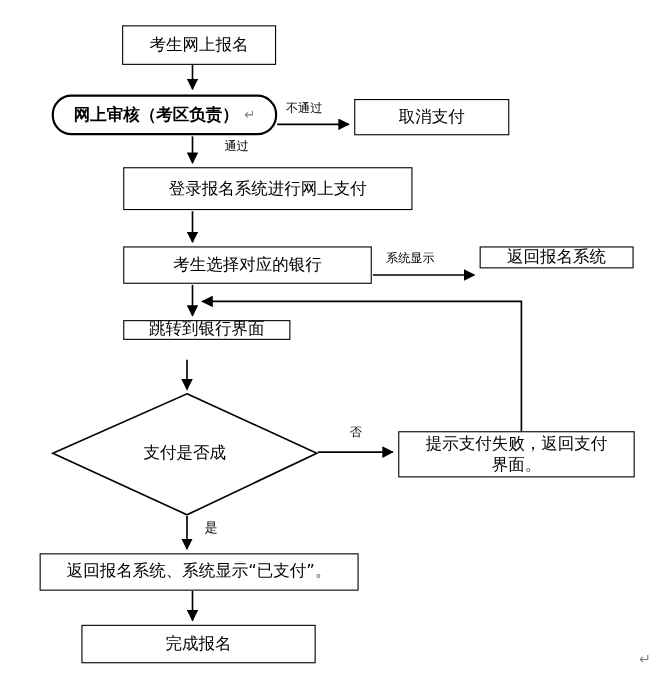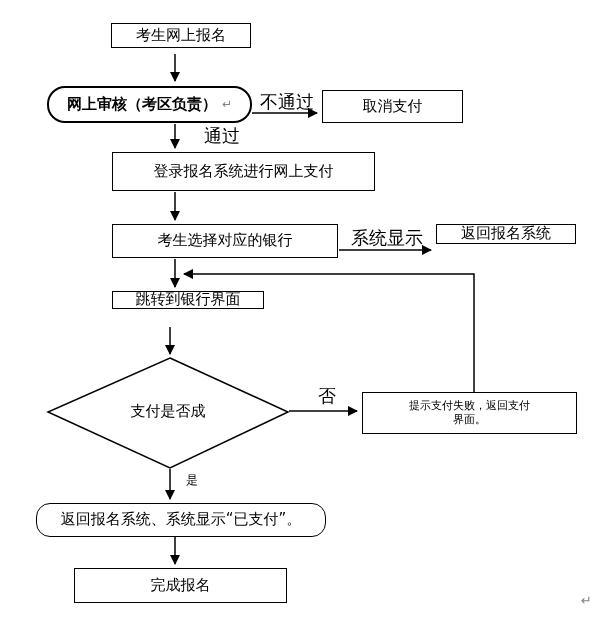--- a/index.html
+++ b/index.html
@@ -20,48 +20,48 @@
     display:flex; align-items:center; justify-content:center;
     text-align:center;
     font-size:15px;
     line-height:1.3;
     white-space:nowrap;
   }
   .box.bold { border-width:2.5px; font-weight:bold; }
   .box.multiline { white-space:normal; flex-direction:column; }
   .edge-label {
     position:absolute;
-    font-size:18px;
+    font-size:11px;
     line-height:1;
     white-space:nowrap;
   }
   .edge-label.small { font-size:12px; }
   .pmark {
     color:#808080;
     font-weight:normal;
     font-size:12px;
     margin-left:5px;
   }
   .page-pmark {
     position:absolute;
     left:581px; top:593px;
     color:#808080;
     font-size:13px;
   }
   
-  #n-register   { left:111px; top:23px;  width:140px; height:25px; }
+  #n-register   { left:111px; top:23px;  width:140px; height:36px; }
   #n-review     { left:47px;  top:86px;  width:205px; height:37px;border-radius:18px; }
   #n-cancel     { left:322px; top:90px;  width:141px; height:33px; }
   #n-login      { left:112px; top:152px; width:263px; height:39px; }
   #n-bank       { left:112px; top:224px; width:226px; height:34px; }
   #n-return     { left:436px; top:224px; width:140px; height:20px; }
   #n-jump       { left:112px; top:291px; width:152px; height:18px; }
   #n-decision-label { left:88px; top:401px; width:160px; height:22px; border:none; background:transparent; }
-  #n-fail       { left:362px; top:392px; width:215px; height:42px; font-size:11px; }
-  #n-paid       { left:36px;  top:503px; width:290px; height:34px;border-radius:14px; }
+  #n-fail       { left:362px; top:392px; width:215px; height:42px; font-size:15px; }
+  #n-paid       { left:36px;  top:503px; width:290px; height:34px; }
   #n-finish     { left:74px;  top:568px; width:213px; height:35px; }
   #lbl-notpass  { left:260px; top:93px;  }
   #lbl-pass     { left:204px; top:127px; }
   #lbl-cancelpay{ left:351px; top:229px; }
   #lbl-no       { left:318px; top:387px; }
   #lbl-yes      { left:186px; top:474px; }
 </style>
 </head>
 <body>
 

